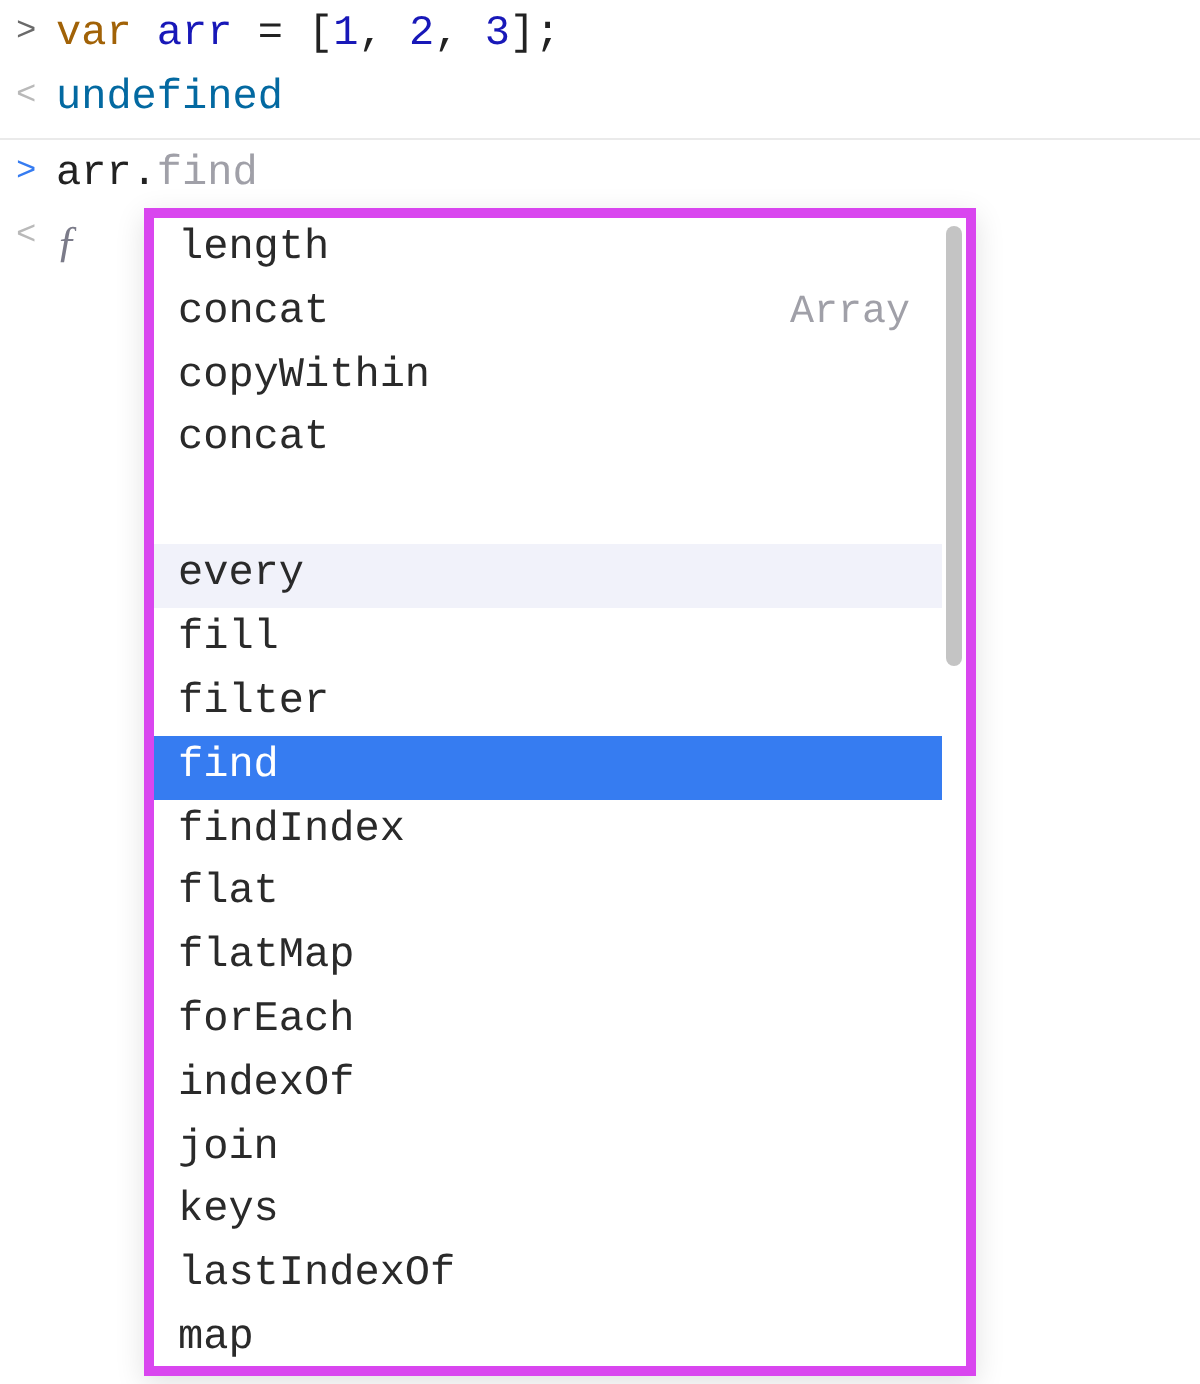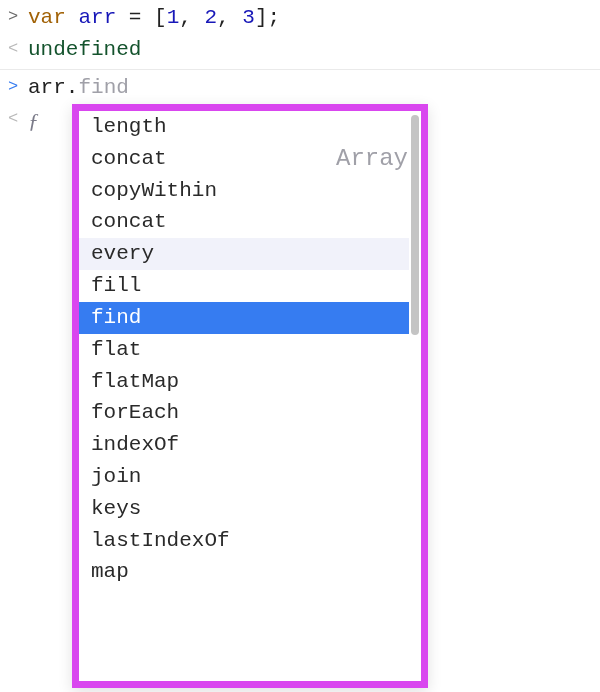--- a/index.html
+++ b/index.html
@@ -43,21 +43,21 @@
     }
     .content {
       white-space: pre;
       font-size: 21px;
       line-height: 1.35;
     }
     .kw { color: #a16207; }
     .var { color: #1818b8; }
     .op { color: #222; }
     .num { color: #1818b8; }
-    .undef { color: #14532d; }
+    .undef { color: #0369a1; }
     .obj { color: #222; }
     .dot { color: #222; }
     .hint { color: #a0a0a8; }
     .result-f {
       color: #7b7b89;
       font-style: italic;
       font-family: Georgia, serif;
       font-size: 22px;
     }
     .current-wrapper {
@@ -67,54 +67,55 @@
       position: relative;
     }
     .result-line {
       position: relative;
     }
 
     .autocomplete {
       position: absolute;
       left: 72px;
       top: 104px;
-      width: 356px;
+      width: 416px;
       height: 584px;
       background: #ffffff;
-      border: 7px solid #d946ef;
+      border: 5px solid #d946ef;
       box-shadow: 0 4px 14px rgba(0,0,0,0.12);
       display: flex;
     }
     .ac-list {
       flex: 1;
       overflow: hidden;
       position: relative;
     }
     .ac-item {
       padding: 1px 12px;
       font-size: 21px;
       line-height: 1.42;
       color: #2a2a2a;
       cursor: default;
       position: relative;
     }
     .ac-item.hovered {
       background: #f1f2fa;
+      margin-top: 36px;
     }
     .ac-item.selected {
       background: #367cf1;
       color: #ffffff;
     }
     .ac-hint {
       position: absolute;
-      right: 1px;
+      right: 16px;
       top: 50%;
       transform: translateY(-50%);
       color: #a0a0a8;
-      font-size: 24px;
+      font-size: 20px;
     }
     .ac-scrollbar {
       width: 12px;
       position: relative;
       background: transparent;
     }
     .ac-thumb {
       position: absolute;
       left: 2px;
       width: 8px;
@@ -152,21 +153,23 @@
 </div>
 
 <div class="autocomplete">
   <div class="ac-list" id="ac-list">
       <div class="ac-item">length</div>
       <div class="ac-item">concat<span class="ac-hint">Array</span></div>
       <div class="ac-item">copyWithin</div>
       <div class="ac-item">concat</div>
       <div class="ac-item hovered">every</div>
       <div class="ac-item">fill</div>
+      <div class="ac-item">filter</div>
       <div class="ac-item selected">find</div>
+      <div class="ac-item">findIndex</div>
       <div class="ac-item">flat</div>
       <div class="ac-item">flatMap</div>
       <div class="ac-item">forEach</div>
       <div class="ac-item">indexOf</div>
       <div class="ac-item">join</div>
       <div class="ac-item">keys</div>
       <div class="ac-item">lastIndexOf</div>
       <div class="ac-item">map</div>
     </div>
   <div class="ac-scrollbar">

